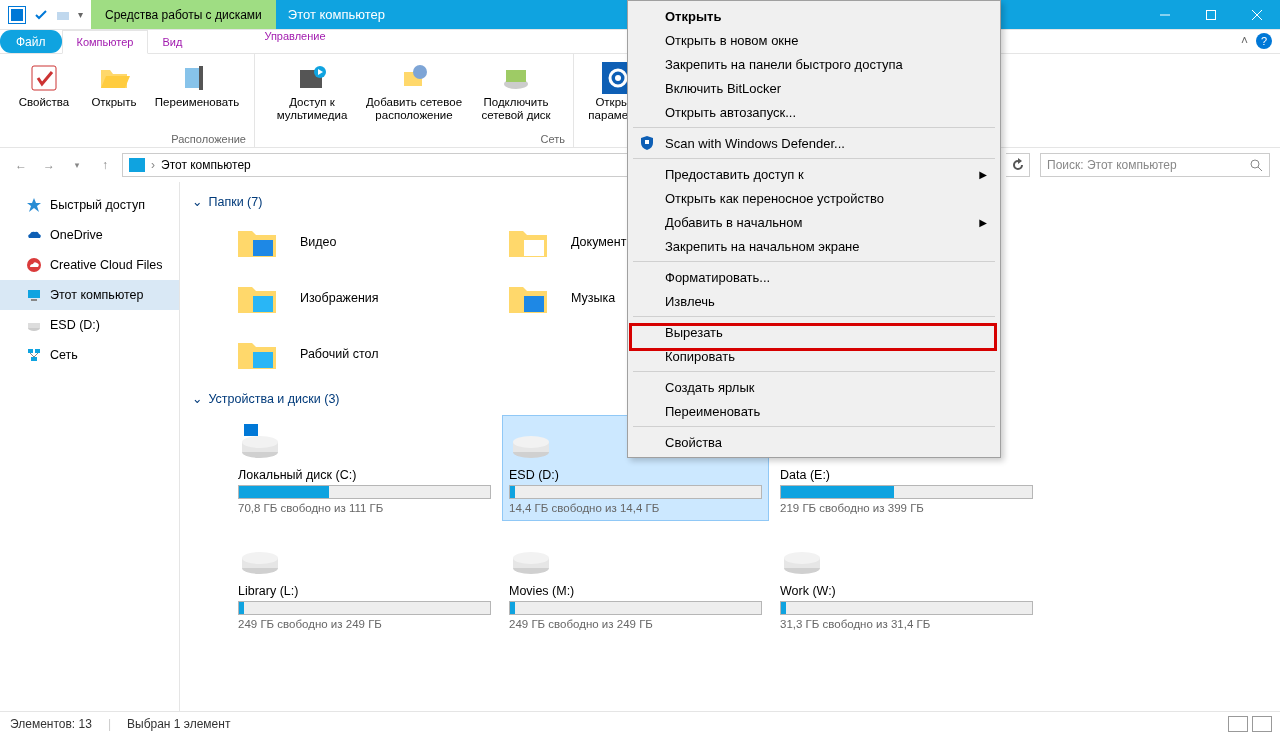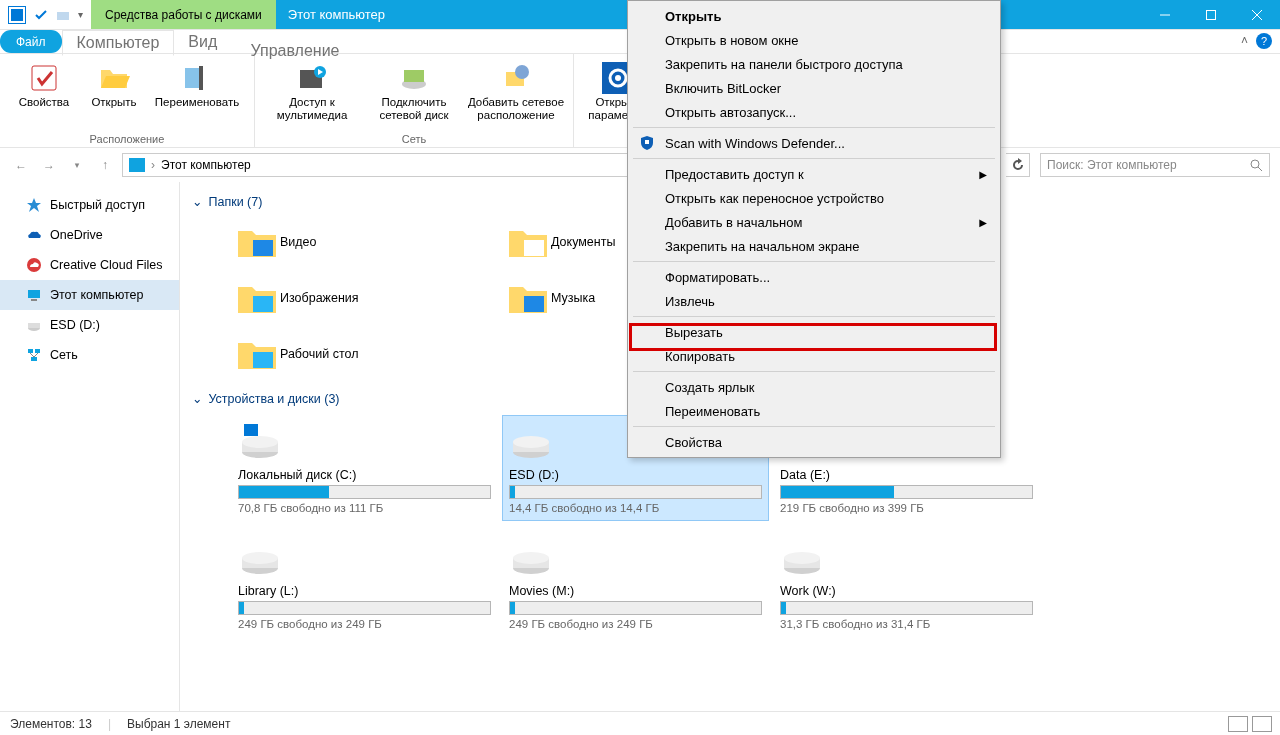--- a/index.html
+++ b/index.html
@@ -12,31 +12,31 @@
 .titlebar .qat .app-icon::before { content:""; position:absolute; inset:2px; background:#0078d7; }
 .titlebar .drive-tools { background: #9fdd83; display: flex; align-items: center; padding: 1px 14px; font-size: 12px; }
 .titlebar .title { flex: 1; background: #0fa3e0; color: #fff; display: flex; align-items: center; padding: 0 12px; font-size: 13px; }
 .titlebar .win-controls { background: #0fa3e0; display: flex; }
 .titlebar .win-controls div { width: 46px; display: flex; align-items: center; justify-content: center; color: #fff; }
 .titlebar .win-controls svg { width: 10px; height: 10px; }
 
 
 .ribbon-tabs { height: 24px; display: flex; align-items: stretch; border-bottom: 1px solid #e5e5e5; background: #fff; position: relative; }
 .ribbon-tabs .tab-file { background: #0fa3e0; color: #fff; padding: 0 16px; display: flex; align-items: center; font-size: 12px; border-radius: 11px; }
-.ribbon-tabs .tab { padding: 12px 14px; display: flex; align-items: center; font-size: 16px; color: #737373; }
+.ribbon-tabs .tab { padding: 0 14px; display: flex; align-items: center; font-size: 11px; color: #a21caf; }
 .ribbon-tabs .tab.active { border: 1px solid #e5e5e5; border-bottom: 1px solid #fff; margin-bottom: -1px; }
 .ribbon-tabs .tab.manage { position: absolute; left: 213px; width: 164px; justify-content: center; }
 .ribbon-tabs .help { position: absolute; right: 8px; top: 3px; display: flex; gap: 8px; align-items: center; }
 .ribbon-tabs .help .q { width: 16px; height: 16px; border-radius: 50%; background: #0078d7; color: #fff; display: flex; align-items: center; justify-content: center; font-size: 11px; }
 
 
 .ribbon { height: 94px; border-bottom: 1px solid #e5e5e5; display: flex; background: #fff; }
 .ribbon .group { border-right: 1px solid #e5e5e5; padding: 4px 8px 2px 8px; display: flex; flex-direction: column; }
 .ribbon .group .buttons { display: flex; gap: 4px; flex: 1; }
-.ribbon .group .group-label { text-align: center; font-size: 11px; color: #666; padding-top: 2px; }
+.ribbon .group .group-label { text-align: right; font-size: 11px; color: #666; padding-top: 2px; }
 .ribbon .big-btn { display: flex; flex-direction: column; align-items: center; width: 72px; padding-top: 4px; }
 .ribbon .big-btn.wide { width: 98px; }
 .ribbon .big-btn .icon { width: 32px; height: 32px; margin-bottom: 2px; }
 .ribbon .big-btn .lbl { text-align: center; font-size: 11.5px; line-height: 1.15; }
 .ribbon .small-list { display: flex; flex-direction: column; justify-content: center; gap: 4px; padding: 0 4px; }
 .ribbon .small-list .item { display: flex; align-items: center; gap: 4px; font-size: 11.5px; }
 .ribbon .small-list .item .sicon { width: 16px; height: 16px; }
 
 
 .addr-row { height: 34px; display: flex; align-items: center; padding: 0 10px; gap: 6px; }
@@ -49,21 +49,21 @@
 
 .body { position: absolute; top: 182px; bottom: 24px; left: 0; right: 0; display: flex; }
 .sidebar { width: 180px; border-right: 1px solid #e5e5e5; padding: 8px 0; }
 .sidebar .item { display: flex; align-items: center; gap: 8px; height: 30px; padding: 0 12px 0 26px; font-size: 12.5px; }
 .sidebar .item.selected { background: #d9e8f5; }
 .sidebar .item .icon { width: 16px; height: 16px; flex-shrink: 0; }
 .main { flex: 1; overflow: auto; padding: 6px 12px; }
 .section-header { display: flex; align-items: center; gap: 6px; color: #003a7a; font-size: 12.5px; margin: 6px 0 10px 0; }
 .section-header .chev { color: #003a7a; }
 .folders-grid { display: flex; flex-wrap: wrap; gap: 10px 6px; margin-bottom: 14px; padding-left: 40px; }
-.folder-item { width: 265px; display: flex; align-items: center; gap: 0; padding: 4px; }
+.folder-item { width: 265px; display: flex; align-items: center; gap: 20px; padding: 4px; }
 .folder-item .ficon { width: 44px; height: 38px; position: relative; }
 .folder-item .label { font-size: 12.5px; }
 .drives-grid { display: flex; flex-wrap: wrap; gap: 12px 6px; padding-left: 40px; }
 .drive-item { width: 265px; display: flex; gap: 8px; padding: 6px; flex-direction: column; }
 .drive-item.selected { background: #cce8ff; outline: 1px solid #90c8f6; }
 .drive-item .dicon { width: 44px; height: 38px; display: flex; align-items: flex-end; }
 .drive-item .dinfo { flex: 1; display: flex; flex-direction: column; gap: 3px; }
 .drive-item .dname { font-size: 12.5px; }
 .drive-item .bar { height: 14px; border: 1px solid #b6b6b6; background: #eee; position: relative; }
 .drive-item .bar .fill { position: absolute; top: 0; left: 0; height: 100%; background: #0fa3e0; }
@@ -166,31 +166,31 @@
       <div class="big-btn wide">
         <svg class="icon" viewBox="0 0 32 32">
             <rect x="4" y="8" width="22" height="18" fill="#555"></rect>
             <circle cx="24" cy="10" r="6" fill="#0fa3e0"></circle>
             <path d="M22 7 L22 13 L27 10 Z" fill="#fff"></path>
           </svg>
         <div class="lbl">Доступ к мультимедиа</div>
       </div>
       <div class="big-btn wide">
         <svg class="icon" viewBox="0 0 32 32">
+            <rect x="6" y="10" width="18" height="14" fill="#ffd86b"></rect>
+            <circle cx="22" cy="10" r="7" fill="#7ea5d6"></circle>
+          </svg>
+        <div class="lbl">Добавить сетевое расположение</div>
+      </div>
+      <div class="big-btn wide">
+        <svg class="icon" viewBox="0 0 32 32">
             <ellipse cx="16" cy="22" rx="12" ry="5" fill="#ccc"></ellipse>
             <rect x="6" y="8" width="20" height="12" fill="#9ecb65"></rect>
           </svg>
         <div class="lbl">Подключить сетевой диск</div>
-      </div>
-      <div class="big-btn wide">
-        <svg class="icon" viewBox="0 0 32 32">
-            <rect x="6" y="10" width="18" height="14" fill="#ffd86b"></rect>
-            <circle cx="22" cy="10" r="7" fill="#7ea5d6"></circle>
-          </svg>
-        <div class="lbl">Добавить сетевое расположение</div>
       </div>
     </div>
     <div class="group-label">Сеть</div>
   </div>
 
   <div class="group">
     <div class="buttons">
       <div class="big-btn">
         <svg class="icon" viewBox="0 0 32 32">
             <rect width="32" height="32" fill="#0e5fb5"></rect>

